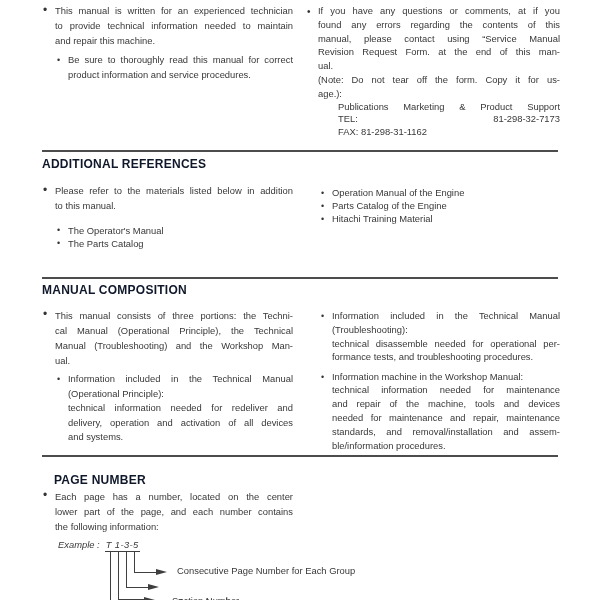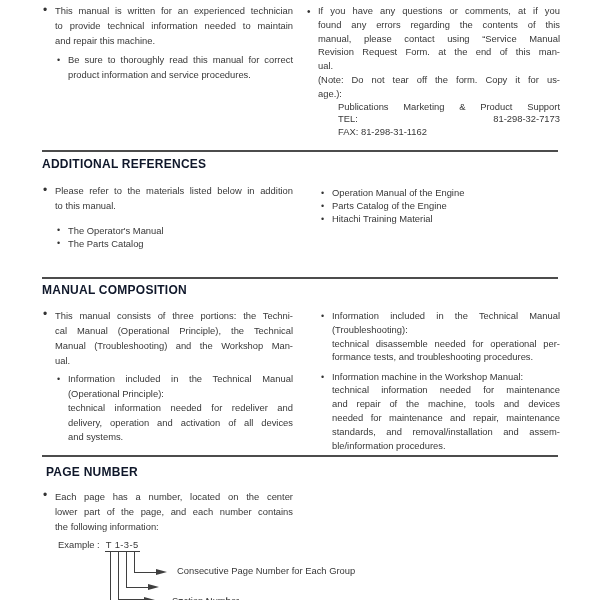--- a/index.html
+++ b/index.html
@@ -20,21 +20,21 @@
   .indent{padding-left:20px;}
   
   .rule{position:absolute;left:42px;width:516px;height:2px;background:#4c4c4c;}
   .h{position:absolute;left:42px;font-size:12px;font-weight:bold;letter-spacing:.25px;color:#0f172a;}
   
   .vline{position:absolute;width:1px;background:#3f3f3f;}
   .hline{position:absolute;height:1px;background:#3f3f3f;}
   .arrow{position:absolute;width:0;height:0;border-left:11px solid #3f3f3f;
          border-top:3.5px solid transparent;border-bottom:3.5px solid transparent;}
   .dlabel{position:absolute;white-space:nowrap;color:#383838;}
-  .example{position:absolute;white-space:nowrap;}
+  .example{position:absolute;white-space:nowrap;font-style:italic;}
   .code{margin-left:5px;letter-spacing:.4px;border-bottom:1px solid #3f3f3f;padding:0 1px 1px 1px;}
 </style>
 </head>
 <body>
 
 <div class="page">
 
   <section class="col" style="left:43px;top:4px;width:250px;">
     <div class="p">
       <span class="b">•</span>
@@ -149,21 +149,21 @@
           <div class="jl">technical information needed for maintenance</div>
           <div class="jl">and repair of the machine, tools and devices</div>
           <div class="jl">needed for maintenance and repair, maintenance</div>
           <div class="jl">standards, and removal/installation and assem-</div>
           <div class="ll">ble/information procedures.</div>
         </div>
     </div>
   </section>
 
   <div class="rule" style="top:455px;"></div>
-  <h2 class="h" style="top:461px;margin:4px;">PAGE NUMBER</h2>
+  <h2 class="h" style="top:461px;margin:12px;">PAGE NUMBER</h2>
 
   <section class="col" style="left:43px;top:489px;width:250px;">
     <div class="p">
       <span class="b">•</span>
       <div style="line-height:15px;">
           <div class="jl">Each page has a number, located on the center</div>
           <div class="jl">lower part of the page, and each number contains</div>
           <div class="ll">the following information:</div>
         </div>
     </div>

